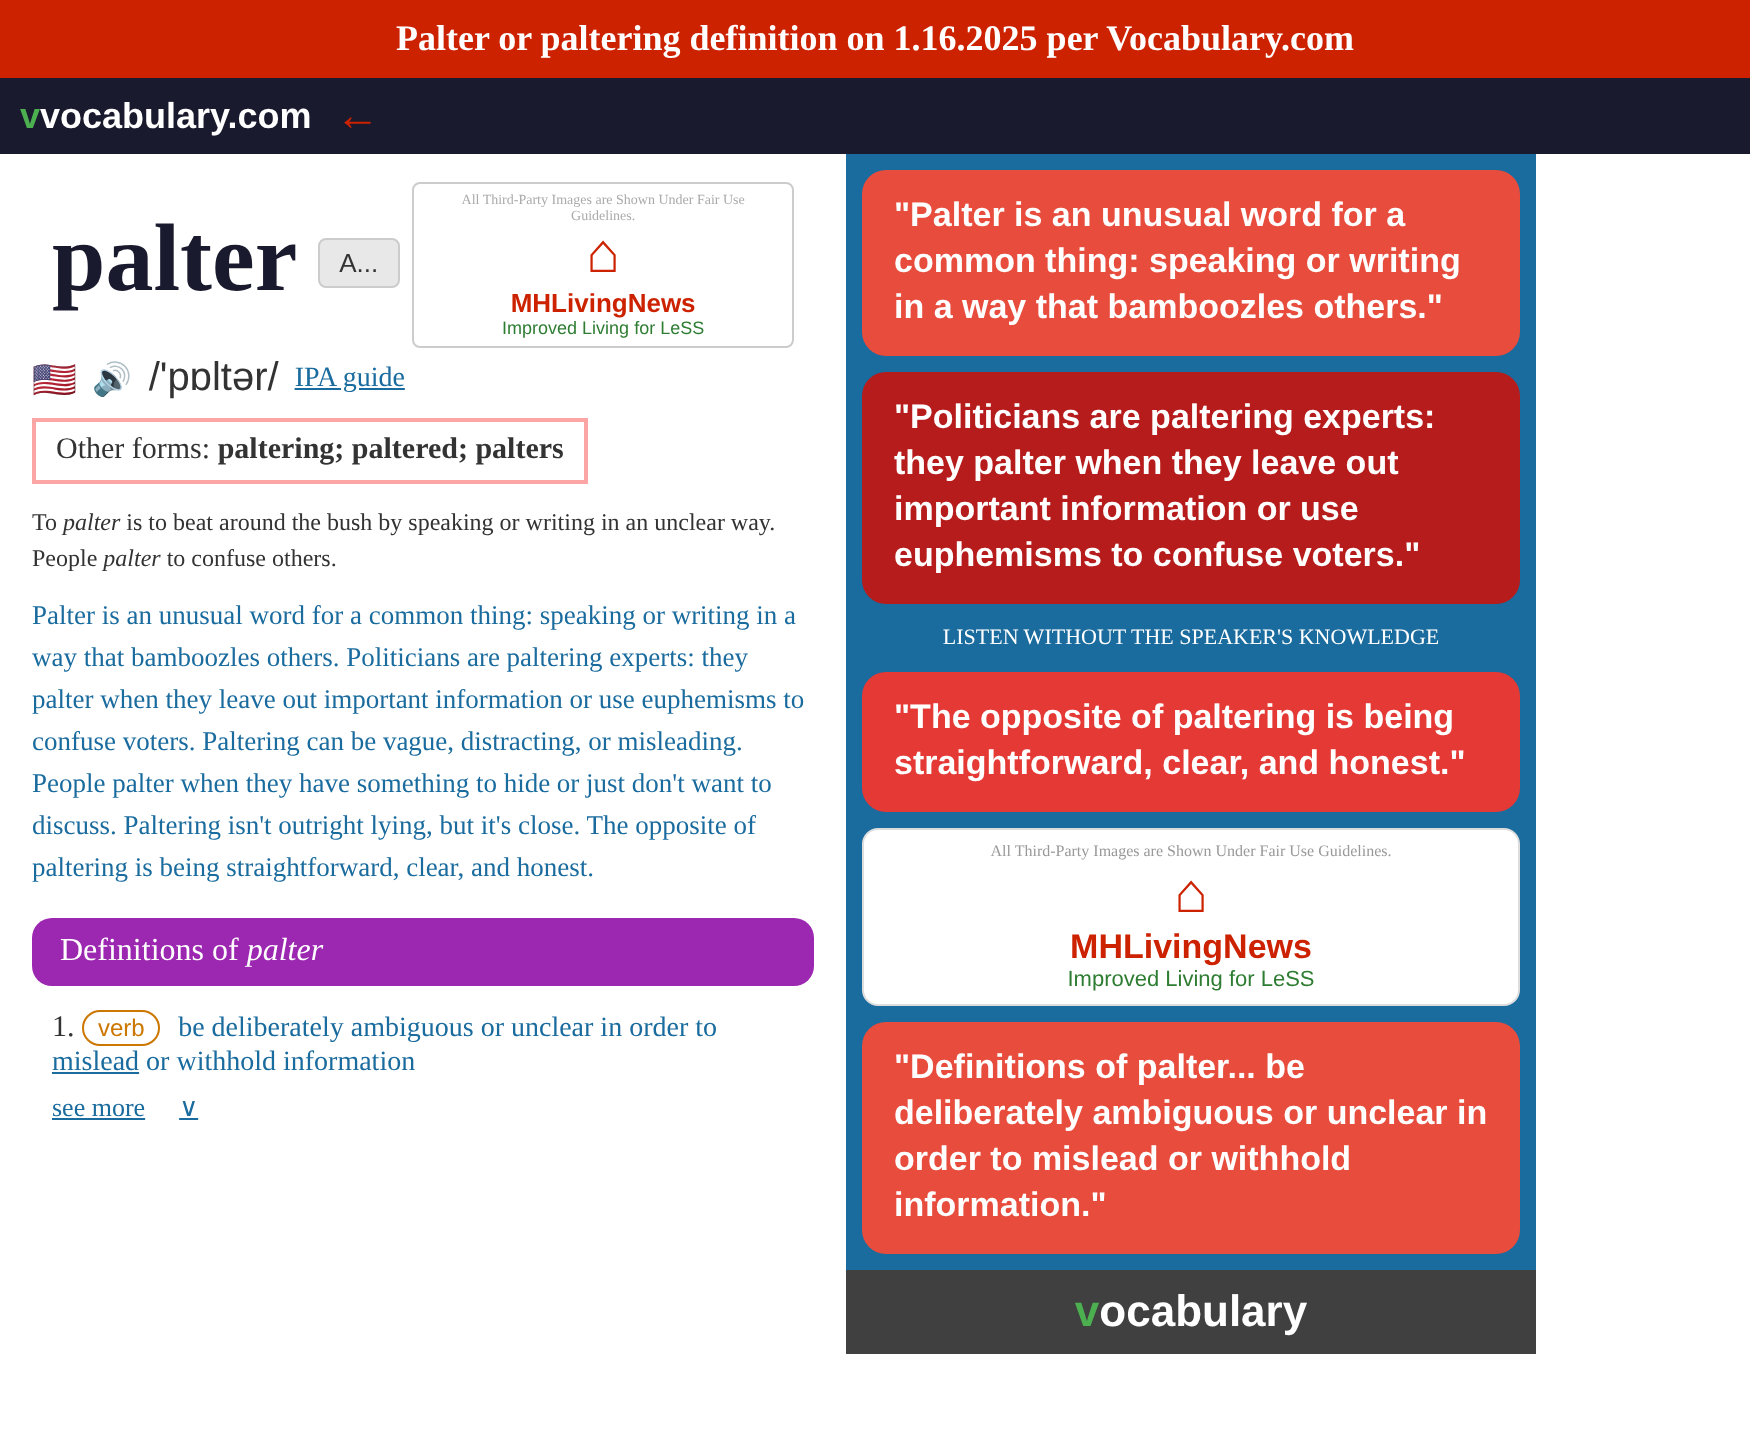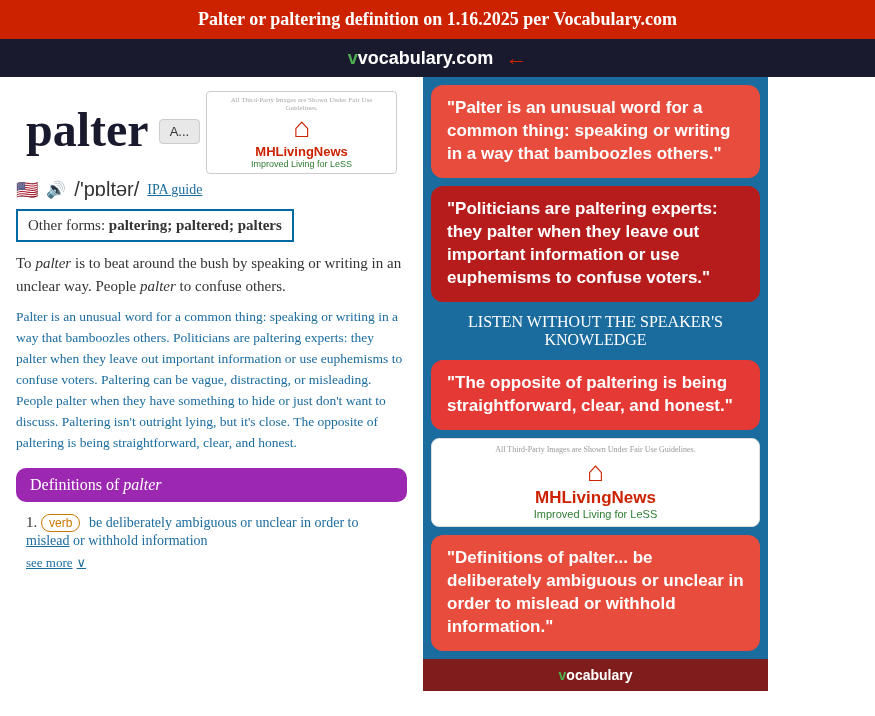--- a/index.html
+++ b/index.html
@@ -23,21 +23,20 @@
       line-height: 1.3;
     }
 
     
     .top-nav {
       background: #1a1a2e;
       display: flex;
       align-items: center;
       padding: 6px 10px;
       gap: 12px;
-      justify-content: center;
     }
     .vocab-logo {
       color: #fff;
       font-size: 18px;
       font-family: Arial, sans-serif;
       font-weight: bold;
     }
     .vocab-logo .v-green { color: #4caf50; }
     .nav-arrow {
       color: #cc2200;
@@ -76,32 +75,32 @@
       font-size: 15px;
       color: #333;
     }
     .flag-icon { font-size: 18px; }
     .speaker-icon { color: #1a6b9e; font-size: 16px; cursor: pointer; }
     .ipa-text { color: #333; font-size: 20px; font-family: Arial, sans-serif; }
     .ipa-guide { color: #1a6b9e; text-decoration: underline; cursor: pointer; font-size: 14px; }
 
     
     .other-forms-box {
-      border: 2px solid #0369a1;
+      border: 2px solid #fca5a5;
       padding: 6px 10px;
       margin-bottom: 10px;
       display: inline-block;
       font-size: 15px;
       color: #333;
     }
     .other-forms-box strong { font-weight: bold; }
 
     
     .main-def {
-      font-size: 15px;
+      font-size: 12px;
       color: #333;
       line-height: 1.5;
       margin-bottom: 10px;
     }
     .main-def em { font-style: italic; }
 
     
     .extended-desc {
       font-size: 13.5px;
       color: #1a6b9e;
@@ -149,21 +148,21 @@
     }
     .synonyms-line a { color: #1a6b9e; text-decoration: underline; cursor: pointer; }
 
     .see-more {
       font-size: 13px;
       color: #1a6b9e;
       text-decoration: underline;
       cursor: pointer;
       display: flex;
       align-items: center;
-      gap: 4px;
+      gap: 17px;
       margin-top: 6px;
     }
 
     
     .right-content {
       width: 345px;
       background: #1a6b9e;
       padding: 0;
       position: relative;
     }
@@ -263,29 +262,29 @@
       cursor: pointer;
       color: #333;
       display: flex;
       align-items: center;
       gap: 4px;
     }
 
     .bottom-bar {
       background: #1a6b9e;
       color: #fff;
-      font-size: 16px;
+      font-size: 11px;
       padding: 3px 8px;
       text-align: center;
     }
 
     .right-bottom-vocab {
-      background: #7f1d1d;
-      color: #fff;
-      font-size: 14px;
+      background: #404040;
+      color: #fff;
+      font-size: 22px;
       font-weight: bold;
       text-align: center;
       padding: 8px;
       font-family: Arial, sans-serif;
     }
   </style>
 </head>
 <body>
 
 <div class="header-bar">

